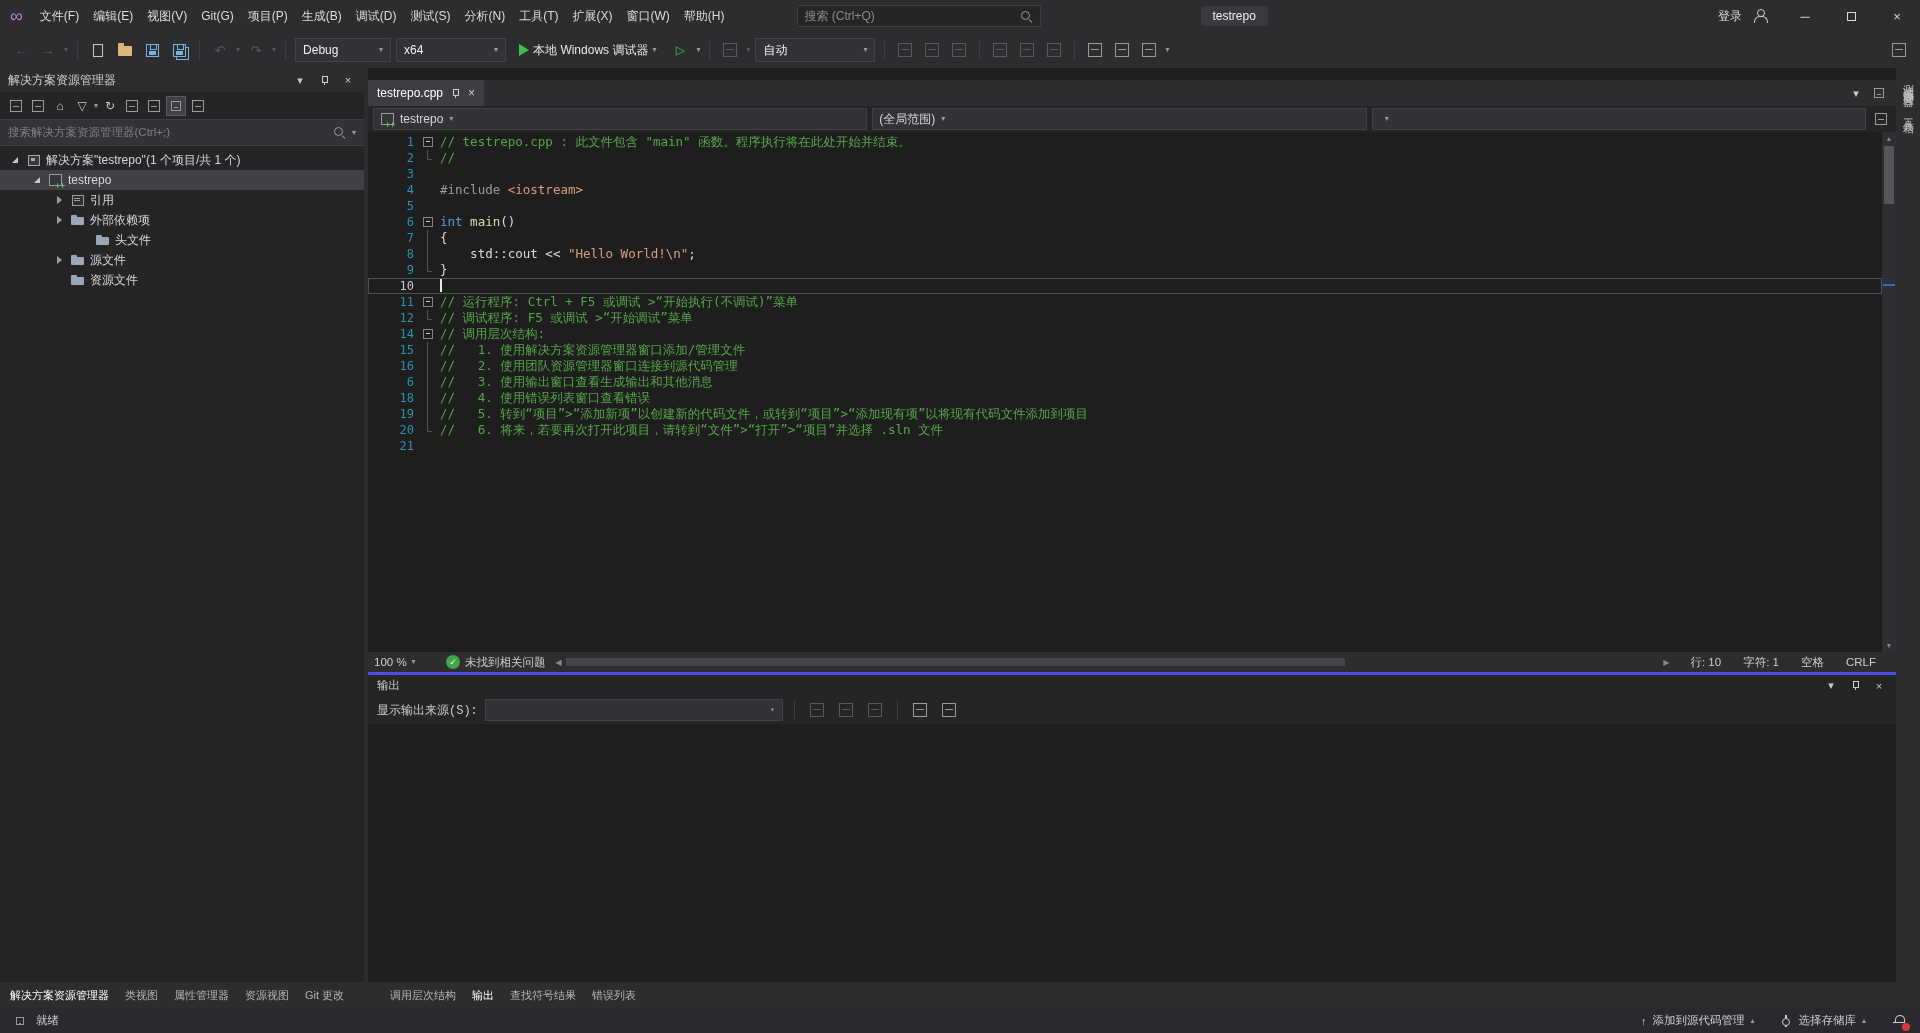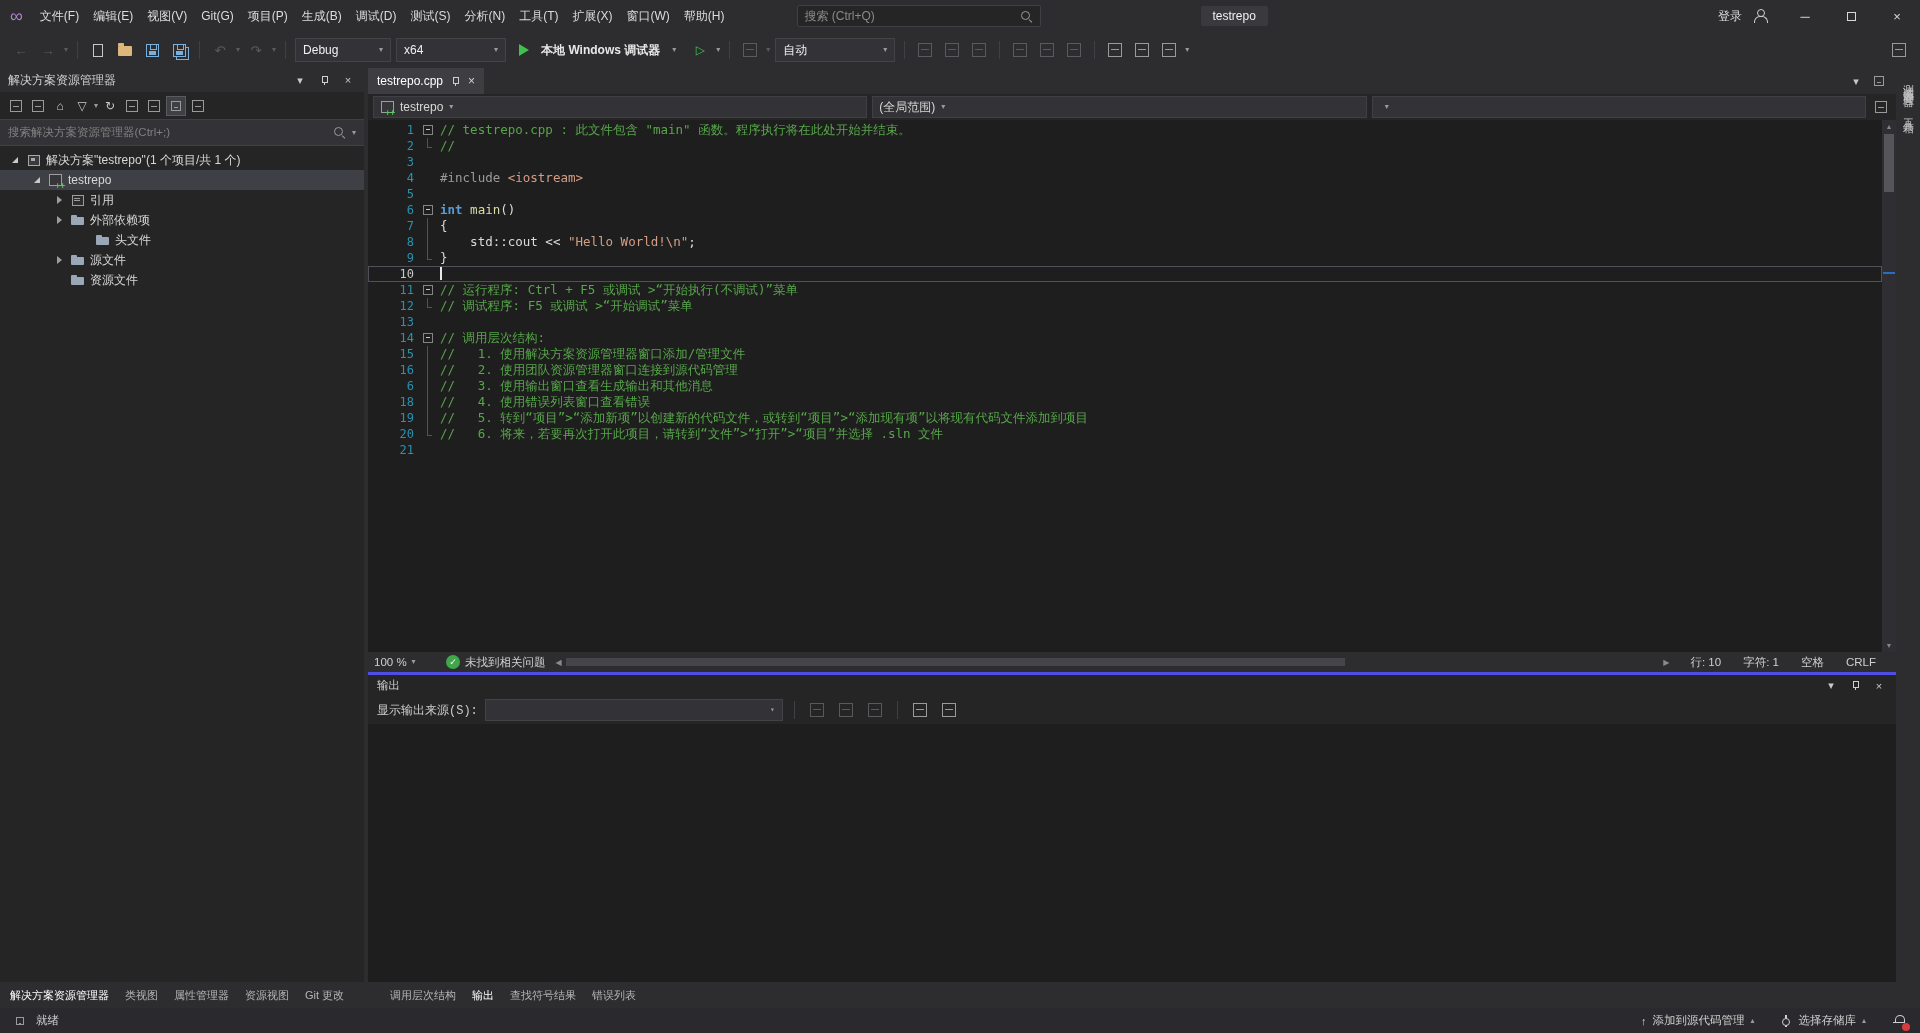--- a/index.html
+++ b/index.html
@@ -19,21 +19,21 @@
   .tb-right{display:flex;align-items:center;margin-left:auto;height:32px;}
   .signin{color:#d8d8d8;margin-right:10px;}
   .wbtn{width:46px;height:32px;display:flex;align-items:center;justify-content:center;color:#d8d8d8;font-size:13px;}
   .max-box{width:9px;height:9px;border:1px solid #d8d8d8;display:inline-block;}
   
   .toolbar{flex:0 0 36px;display:flex;align-items:center;background:#2d2d30;padding:0 10px;gap:5px;}
   .tico{width:22px;height:22px;display:flex;align-items:center;justify-content:center;color:#c8c8c8;font-size:13px;position:relative;}
   .tico.green{color:#3fc14c;font-size:12px;}
   .combo{height:24px;background:#333337;border:1px solid #434346;display:flex;align-items:center;gap:15px;padding:0 7px;color:#f1f1f1;font-size:12px;}
   .combo .nv{flex:1;white-space:nowrap;overflow:hidden;}
-  .run-btn{display:flex;align-items:center;gap:12px;height:26px;padding:0 8px;color:#e8e8e8;font-weight:bold;}
+  .run-btn{display:flex;align-items:center;gap:4px;height:26px;padding:0 8px;color:#e8e8e8;}
   .icon-play{width:0;height:0;border-left:10px solid #3fc14c;border-top:6px solid transparent;border-bottom:6px solid transparent;}
   .ph{position:relative;}
   .ph::before{content:'';position:absolute;left:4px;right:4px;top:4px;bottom:4px;border:1px solid #9a9a9a;}
   .ph::after{content:'';position:absolute;left:7px;right:7px;top:10px;height:1px;background:#9a9a9a;}
   .ph.dis::before{border-color:#636367;}
   .ph.dis::after{background:#636367;}
   .icon-doc{width:10px;height:13px;border:1px solid #c8c8c8;background:transparent;}
   .icon-folderop{width:14px;height:10px;background:#dcb67a;border-radius:1px;position:relative;margin-top:2px;}
   .icon-folderop::before{content:'';position:absolute;top:-3px;left:0;width:6px;height:3px;background:#dcb67a;border-radius:1px 1px 0 0;}
   .icon-save{width:13px;height:13px;border:1px solid #7ab0dd;position:relative;}
@@ -69,21 +69,21 @@
   .i-folder::after,.i-dependencies::after{content:'';position:absolute;left:1px;top:3px;width:6px;height:3px;background:#9aa7b6;border-radius:1px 1px 0 0;}
   .i-solution::before{content:'';position:absolute;left:2px;top:3px;width:10px;height:9px;border:1px solid #a8a8a8;background:#3a3a3e;}
   .i-solution::after{content:'';position:absolute;left:5px;top:6px;width:4px;height:3px;background:#a8a8a8;}
   .i-project{display:inline-block;}
   .i-project::before{content:'';position:absolute;left:1px;top:2px;width:11px;height:10px;border:1px solid #9d9d9d;background:#35353a;}
   .i-project::after{content:'++';position:absolute;right:-1px;bottom:-2px;color:#62c462;font:bold 8px "DejaVu Sans Mono",monospace;}
   .i-references::before{content:'';position:absolute;left:2px;top:3px;width:10px;height:9px;border:1px solid #9d9d9d;background:#2d2d30;}
   .i-references::after{content:'';position:absolute;left:4px;top:6px;width:6px;height:1px;background:#9d9d9d;box-shadow:0 2px 0 #9d9d9d;}
   
   .editor-col{flex:1;display:flex;flex-direction:column;min-width:0;background:#1e1e1e;}
-  .tabstrip{flex:0 0 26px;background:#2d2d30;display:flex;align-items:center;}
+  .tabstrip{flex:0 0 26px;background:#2d2d30;display:flex;align-items:center;margin-top:12px;}
   .tab{height:26px;display:flex;align-items:center;gap:7px;padding:0 9px;background:#3e3e42;color:#ffffff;font-size:12px;}
   .tab-x{color:#d0d0d0;font-size:12px;}
   .ts-icons{display:flex;align-items:center;gap:6px;padding-right:8px;}
   .navbar{flex:0 0 26px;background:#252526;display:flex;align-items:center;gap:5px;padding:2px 5px;}
   .nav-combo{flex:1;height:22px;background:#333337;border:1px solid #3f3f46;display:flex;align-items:center;gap:6px;padding:0 6px;color:#d8d8d8;font-size:12px;}
   .nav-mini{width:20px;height:20px;}
   
   .code-wrap{flex:1;position:relative;background:#1e1e1e;min-height:0;}
   .code-lines{position:absolute;left:0;top:2px;right:14px;bottom:0;overflow:hidden;}
   .code-line{display:flex;height:16px;line-height:16px;font-family:"DejaVu Sans Mono","Liberation Mono",monospace;font-size:12.5px;}
@@ -91,21 +91,21 @@
   .ln{flex:0 0 52px;text-align:right;padding-right:6px;color:#2b91af;font-size:12px;}
   .code-line.cur .ln{color:#c8c8c8;}
   .fold{flex:0 0 16px;position:relative;}
   .fold.start::before{content:'';position:absolute;left:3px;top:3px;width:8px;height:8px;border:1px solid #858585;background:#1e1e1e;}
   .fold.start::after{content:'';position:absolute;left:6px;top:7px;width:4px;height:1px;background:#c8c8c8;}
   .fold.mid::before{content:'';position:absolute;left:7px;top:0;bottom:0;width:1px;background:#525257;}
   .fold.end::before{content:'';position:absolute;left:7px;top:0;height:9px;width:1px;background:#525257;}
   .fold.end::after{content:'';position:absolute;left:7px;top:9px;width:5px;height:1px;background:#525257;}
   .content{white-space:pre;color:#dcdcdc;margin-left:4px;}
   .code-line.cur .content::before{content:'';display:inline-block;width:1.5px;height:13px;background:#e8e8e8;vertical-align:-2px;}
-  .tk-cm{color:#57a64a;}.tk-kw{color:#569cd6;font-weight:bold;}.tk-str{color:#d69d85;}.tk-pp{color:#9b9b9b;}.tk-fn{color:#dcdcaa;}.tk-pl{color:#dcdcdc;}
+  .tk-cm{color:#57a64a;}.tk-kw{color:#569cd6;}.tk-str{color:#d69d85;}.tk-pp{color:#9b9b9b;}.tk-fn{color:#dcdcaa;}.tk-pl{color:#dcdcdc;}
   .vscroll{position:absolute;top:0;right:0;bottom:0;width:14px;background:#2f2f33;}
   .vs-up,.vs-down{position:absolute;left:0;right:0;text-align:center;font-size:7px;color:#858585;}
   .vs-up{top:3px;}.vs-down{bottom:3px;}
   .vthumb{position:absolute;left:2px;right:2px;top:14px;height:58px;background:#55555a;}
   .vmark{position:absolute;left:1px;right:1px;top:152px;height:2px;background:#2a6cc2;}
   
   .estatus{flex:0 0 20px;background:#2d2d30;display:flex;align-items:center;font-size:11.5px;color:#cfcfcf;padding-left:6px;}
   .zoom{display:flex;align-items:center;gap:5px;width:62px;}
   .hdot{width:14px;height:14px;border-radius:50%;background:#3fa74a;color:#fff;display:flex;align-items:center;justify-content:center;font-size:9px;margin:0 5px 0 10px;}
   .hscroll{flex:1;display:flex;align-items:center;height:14px;margin:0 10px;gap:4px;}
@@ -404,25 +404,20 @@
               <span class="ln">11</span>
               <span class="fold start"></span>
               <span class="content"><span class="tk-cm">// 运行程序: Ctrl + F5 或调试 &gt;“开始执行(不调试)”菜单</span></span>
             </div>
             <div class="code-line">
               <span class="ln">12</span>
               <span class="fold end"></span>
               <span class="content"><span class="tk-cm">// 调试程序: F5 或调试 &gt;“开始调试”菜单</span></span>
             </div>
             <div class="code-line">
-              <span class="ln">13</span>
-              <span class="fold "></span>
-              <span class="content"></span>
-            </div>
-            <div class="code-line">
               <span class="ln">14</span>
               <span class="fold start"></span>
               <span class="content"><span class="tk-cm">// 调用层次结构: </span></span>
             </div>
             <div class="code-line">
               <span class="ln">15</span>
               <span class="fold mid"></span>
               <span class="content"><span class="tk-cm">//   1. 使用解决方案资源管理器窗口添加/管理文件</span></span>
             </div>
             <div class="code-line">

